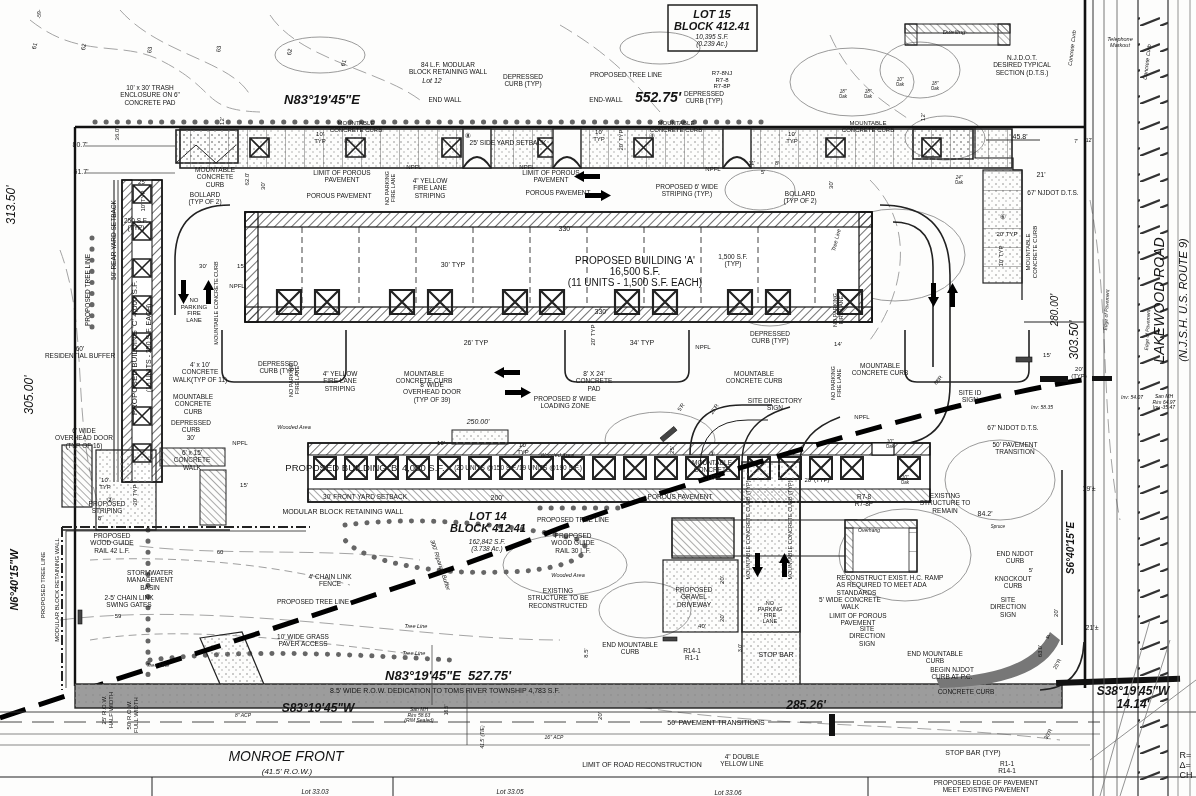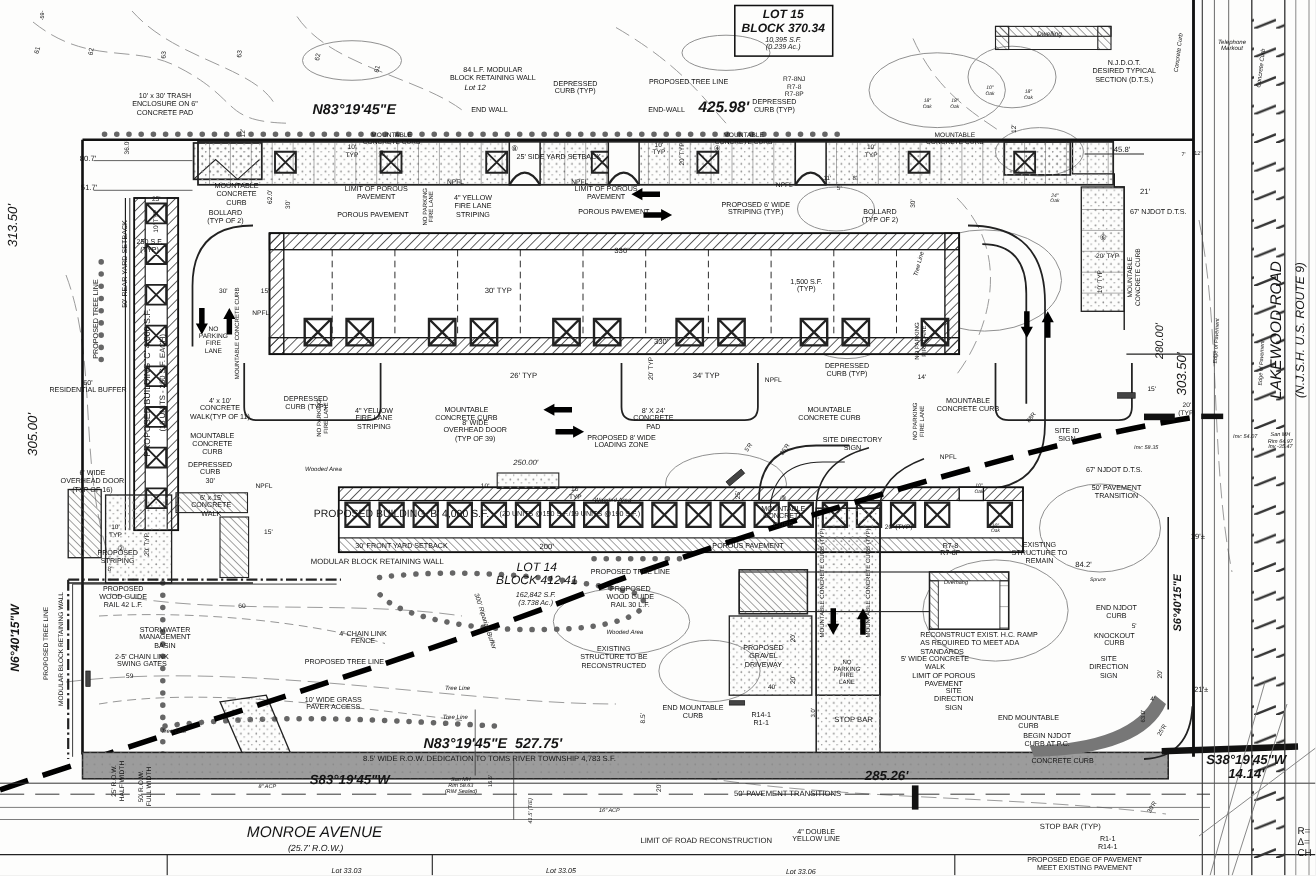--- a/index.html
+++ b/index.html
@@ -325,28 +325,28 @@
 CONCRETE PAD</div>
       <div class="lbl" style="left: 322px; top: 100px; font-size: 13px; font-weight: bold; font-style: italic; transform: translate(-50%, -50%) rotate(0deg);">N83°19'45"E</div>
       <div class="lbl" style="left: 448px; top: 68px; font-size: 6.5px; transform: translate(-50%, -50%) rotate(0deg);">84 L.F. MODULAR
 BLOCK RETAINING WALL</div>
       <div class="lbl" style="left: 432px; top: 81px; font-size: 7px; font-style: italic; transform: translate(-50%, -50%) rotate(0deg);">Lot 12</div>
       <div class="lbl" style="left: 523px; top: 80px; font-size: 6.5px; transform: translate(-50%, -50%) rotate(0deg);">DEPRESSED
 CURB (TYP)</div>
       <div class="lbl" style="left: 626px; top: 75px; font-size: 6.5px; transform: translate(-50%, -50%) rotate(0deg);">PROPOSED TREE LINE</div>
       <div class="lbl" style="left: 445px; top: 100px; font-size: 6.5px; transform: translate(-50%, -50%) rotate(0deg);">END WALL</div>
       <div class="lbl" style="left: 606px; top: 100px; font-size: 6.5px; transform: translate(-50%, -50%) rotate(0deg);">END-WALL</div>
-      <div class="lbl" style="left: 658px; top: 98px; font-size: 14px; font-weight: bold; font-style: italic; transform: translate(-50%, -50%) rotate(0deg);">425.98'</div>
+      <div class="lbl" style="left: 658px; top: 98px; font-size: 14px; font-weight: bold; font-style: italic; transform: translate(-50%, -50%) rotate(0deg);">552.75'</div>
       <div class="lbl" style="left: 704px; top: 97px; font-size: 6.5px; transform: translate(-50%, -50%) rotate(0deg);">DEPRESSED
 CURB (TYP)</div>
       <div class="lbl" style="left: 722px; top: 80px; font-size: 6px; transform: translate(-50%, -50%) rotate(0deg);">R7-8NJ
 R7-8
 R7-8P</div>
       <div class="lbl" style="left: 712px; top: 20px; font-size: 11px; font-weight: bold; font-style: italic; transform: translate(-50%, -50%) rotate(0deg);">LOT 15
-BLOCK 370.34</div>
+BLOCK 412.41</div>
       <div class="lbl" style="left: 712px; top: 40px; font-size: 6.5px; font-style: italic; transform: translate(-50%, -50%) rotate(0deg);">10,395 S.F.
 (0.239 Ac.)</div>
       <div class="lbl" style="left: 954px; top: 32px; font-size: 6px; font-style: italic; transform: translate(-50%, -50%) rotate(0deg);">Dwelling</div>
       <div class="lbl" style="left: 1022px; top: 65px; font-size: 6.5px; transform: translate(-50%, -50%) rotate(0deg);">N.J.D.O.T.
 DESIRED TYPICAL
 SECTION (D.T.S.)</div>
       <div class="lbl" style="left: 1120px; top: 42px; font-size: 5.5px; font-style: italic; transform: translate(-50%, -50%) rotate(0deg);">Telephone
 Markout</div>
       <div class="lbl" style="left: 1072px; top: 48px; font-size: 5.5px; font-style: italic; transform: translate(-50%, -50%) rotate(-83deg);">Concrete Curb</div>
       <div class="lbl" style="left: 1147px; top: 62px; font-size: 5.5px; font-style: italic; transform: translate(-50%, -50%) rotate(-83deg);">Concrete Curb</div>
@@ -480,20 +480,23 @@
 FENCE</div>
       <div class="lbl" style="left: 313px; top: 602px; font-size: 6.5px; transform: translate(-50%, -50%) rotate(0deg);">PROPOSED TREE LINE</div>
       <div class="lbl" style="left: 303px; top: 640px; font-size: 6.5px; transform: translate(-50%, -50%) rotate(0deg);">10' WIDE GRASS
 PAVER ACCESS</div>
       <div class="lbl" style="left: 343px; top: 512px; font-size: 7px; transform: translate(-50%, -50%) rotate(0deg);">MODULAR BLOCK RETAINING WALL</div>
       <div class="lbl" style="left: 118px; top: 616px; font-size: 6px; transform: translate(-50%, -50%) rotate(0deg);">59</div>
       <div class="lbl" style="left: 220px; top: 552px; font-size: 6px; transform: translate(-50%, -50%) rotate(0deg);">60</div>
       <div class="lbl" style="left: 158px; top: 665px; font-size: 5.5px; font-style: italic; transform: translate(-50%, -50%) rotate(0deg);">Tree Line</div>
       <div class="lbl" style="left: 414px; top: 653px; font-size: 5.5px; font-style: italic; transform: translate(-50%, -50%) rotate(0deg);">Tree Line</div>
       <div class="lbl" style="left: 416px; top: 626px; font-size: 5.5px; font-style: italic; transform: translate(-50%, -50%) rotate(0deg);">Tree Line</div>
+      <div class="lbl" style="left: 635px; top: 272px; font-size: 10px; transform: translate(-50%, -50%) rotate(0deg);">PROPOSED BUILDING 'A'
+16,500 S.F.
+(11 UNITS - 1,500 S.F. EACH)</div>
       <div class="lbl" style="left: 733px; top: 260px; font-size: 6.5px; transform: translate(-50%, -50%) rotate(0deg);">1,500 S.F.
 (TYP)</div>
       <div class="lbl" style="left: 453px; top: 265px; font-size: 7px; transform: translate(-50%, -50%) rotate(0deg);">30' TYP</div>
       <div class="lbl" style="left: 565px; top: 229px; font-size: 7px; transform: translate(-50%, -50%) rotate(0deg);">330'</div>
       <div class="lbl" style="left: 601px; top: 312px; font-size: 7px; transform: translate(-50%, -50%) rotate(0deg);">330'</div>
       <div class="lbl" style="left: 836px; top: 240px; font-size: 5.5px; font-style: italic; transform: translate(-50%, -50%) rotate(-75deg);">Tree Line</div>
       <div class="lbl" style="left: 476px; top: 343px; font-size: 7px; transform: translate(-50%, -50%) rotate(0deg);">26' TYP</div>
       <div class="lbl" style="left: 642px; top: 343px; font-size: 7px; transform: translate(-50%, -50%) rotate(0deg);">34' TYP</div>
       <div class="lbl" style="left: 703px; top: 347px; font-size: 6px; transform: translate(-50%, -50%) rotate(0deg);">NPFL</div>
       <div class="lbl" style="left: 593px; top: 335px; font-size: 6px; transform: translate(-50%, -50%) rotate(-90deg);">20' TYP</div>
@@ -521,21 +524,21 @@
       <div class="lbl" style="left: 478px; top: 422px; font-size: 7px; font-style: italic; transform: translate(-50%, -50%) rotate(0deg);">250.00'</div>
       <div class="lbl" style="left: 441px; top: 443px; font-size: 6px; transform: translate(-50%, -50%) rotate(0deg);">10'</div>
       <div class="lbl" style="left: 523px; top: 449px; font-size: 6px; transform: translate(-50%, -50%) rotate(0deg);">10'
 TYP</div>
       <div class="lbl" style="left: 365px; top: 468px; font-size: 9.5px; transform: translate(-50%, -50%) rotate(0deg);">PROPOSED BUILDING 'B' 4,000 S.F.</div>
       <div class="lbl" style="left: 518px; top: 468px; font-size: 6.5px; transform: translate(-50%, -50%) rotate(0deg);">(20 UNITS @150 S.F./19 UNITS @190 S.F.)</div>
       <div class="lbl" style="left: 365px; top: 497px; font-size: 6.5px; transform: translate(-50%, -50%) rotate(0deg);">30' FRONT YARD SETBACK</div>
       <div class="lbl" style="left: 497px; top: 498px; font-size: 7px; transform: translate(-50%, -50%) rotate(0deg);">200'</div>
       <div class="lbl" style="left: 294px; top: 427px; font-size: 5.5px; font-style: italic; transform: translate(-50%, -50%) rotate(0deg);">Wooded Area</div>
       <div class="lbl" style="left: 557px; top: 455px; font-size: 5.5px; font-style: italic; transform: translate(-50%, -50%) rotate(0deg);">Wooded Area</div>
-      <div class="lbl" style="left: 488px; top: 522px; font-size: 11px; font-weight: normal; font-style: italic; transform: translate(-50%, -50%) rotate(0deg);">LOT 14
+      <div class="lbl" style="left: 488px; top: 522px; font-size: 11px; font-weight: bold; font-style: italic; transform: translate(-50%, -50%) rotate(0deg);">LOT 14
 BLOCK 412.41</div>
       <div class="lbl" style="left: 487px; top: 545px; font-size: 6.5px; font-style: italic; transform: translate(-50%, -50%) rotate(0deg);">162,842 S.F.
 (3.738 Ac.)</div>
       <div class="lbl" style="left: 440px; top: 565px; font-size: 6px; font-style: italic; transform: translate(-50%, -50%) rotate(72deg);">300' Riparian Buffer</div>
       <div class="lbl" style="left: 573px; top: 520px; font-size: 6.5px; transform: translate(-50%, -50%) rotate(0deg);">PROPOSED TREE LINE</div>
       <div class="lbl" style="left: 573px; top: 543px; font-size: 6.5px; transform: translate(-50%, -50%) rotate(0deg);">PROPOSED
 WOOD GUIDE
 RAIL 30 L.F.</div>
       <div class="lbl" style="left: 568px; top: 575px; font-size: 5.5px; font-style: italic; transform: translate(-50%, -50%) rotate(0deg);">Wooded Area</div>
       <div class="lbl" style="left: 558px; top: 598px; font-size: 6.5px; transform: translate(-50%, -50%) rotate(0deg);">EXISTING
@@ -561,22 +564,22 @@
       <div class="lbl" style="left: 630px; top: 648px; font-size: 6.5px; transform: translate(-50%, -50%) rotate(0deg);">END MOUNTABLE
 CURB</div>
       <div class="lbl" style="left: 692px; top: 654px; font-size: 6.5px; transform: translate(-50%, -50%) rotate(0deg);">R14-1
 R1-1</div>
       <div class="lbl" style="left: 776px; top: 655px; font-size: 7px; transform: translate(-50%, -50%) rotate(0deg);">STOP BAR</div>
       <div class="lbl" style="left: 586px; top: 653px; font-size: 6px; transform: translate(-50%, -50%) rotate(-90deg);">8.5'</div>
       <div class="lbl" style="left: 600px; top: 716px; font-size: 6px; transform: translate(-50%, -50%) rotate(-90deg);">20'</div>
       <div class="lbl" style="left: 448px; top: 676px; font-size: 13px; font-weight: bold; font-style: italic; transform: translate(-50%, -50%) rotate(0deg);">N83°19'45"E  527.75'</div>
       <div class="lbl" style="left: 445px; top: 691px; font-size: 7px; transform: translate(-50%, -50%) rotate(0deg);">8.5' WIDE R.O.W. DEDICATION TO TOMS RIVER TOWNSHIP 4,783 S.F.</div>
       <div class="lbl" style="left: 318px; top: 709px; font-size: 12px; font-weight: bold; font-style: italic; transform: translate(-50%, -50%) rotate(0deg);">S83°19'45"W</div>
-      <div class="lbl" style="left: 286px; top: 757px; font-size: 14px; font-style: italic; transform: translate(-50%, -50%) rotate(0deg);">MONROE AVENUE</div>
-      <div class="lbl" style="left: 287px; top: 772px; font-size: 8px; font-style: italic; transform: translate(-50%, -50%) rotate(0deg);">(25.7' R.O.W.)</div>
+      <div class="lbl" style="left: 286px; top: 757px; font-size: 14px; font-style: italic; transform: translate(-50%, -50%) rotate(0deg);">MONROE FRONT</div>
+      <div class="lbl" style="left: 287px; top: 772px; font-size: 8px; font-style: italic; transform: translate(-50%, -50%) rotate(0deg);">(41.5' R.O.W.)</div>
       <div class="lbl" style="left: 108px; top: 710px; font-size: 6px; transform: translate(-50%, -50%) rotate(-90deg);">25' R.O.W.
 HALF WIDTH</div>
       <div class="lbl" style="left: 133px; top: 715px; font-size: 6px; transform: translate(-50%, -50%) rotate(-90deg);">50' R.O.W.
 FULL WIDTH</div>
       <div class="lbl" style="left: 419px; top: 715px; font-size: 5px; font-style: italic; transform: translate(-50%, -50%) rotate(0deg);">San MH
 Rim 58.63
 (RIM Sealed)</div>
       <div class="lbl" style="left: 243px; top: 716px; font-size: 5px; font-style: italic; transform: translate(-50%, -50%) rotate(0deg);">8" ACP</div>
       <div class="lbl" style="left: 554px; top: 738px; font-size: 5px; font-style: italic; transform: translate(-50%, -50%) rotate(0deg);">16" ACP</div>
       <div class="lbl" style="left: 483px; top: 737px; font-size: 5px; font-style: italic; transform: translate(-50%, -50%) rotate(-90deg);">41.5' (TIE)</div>

